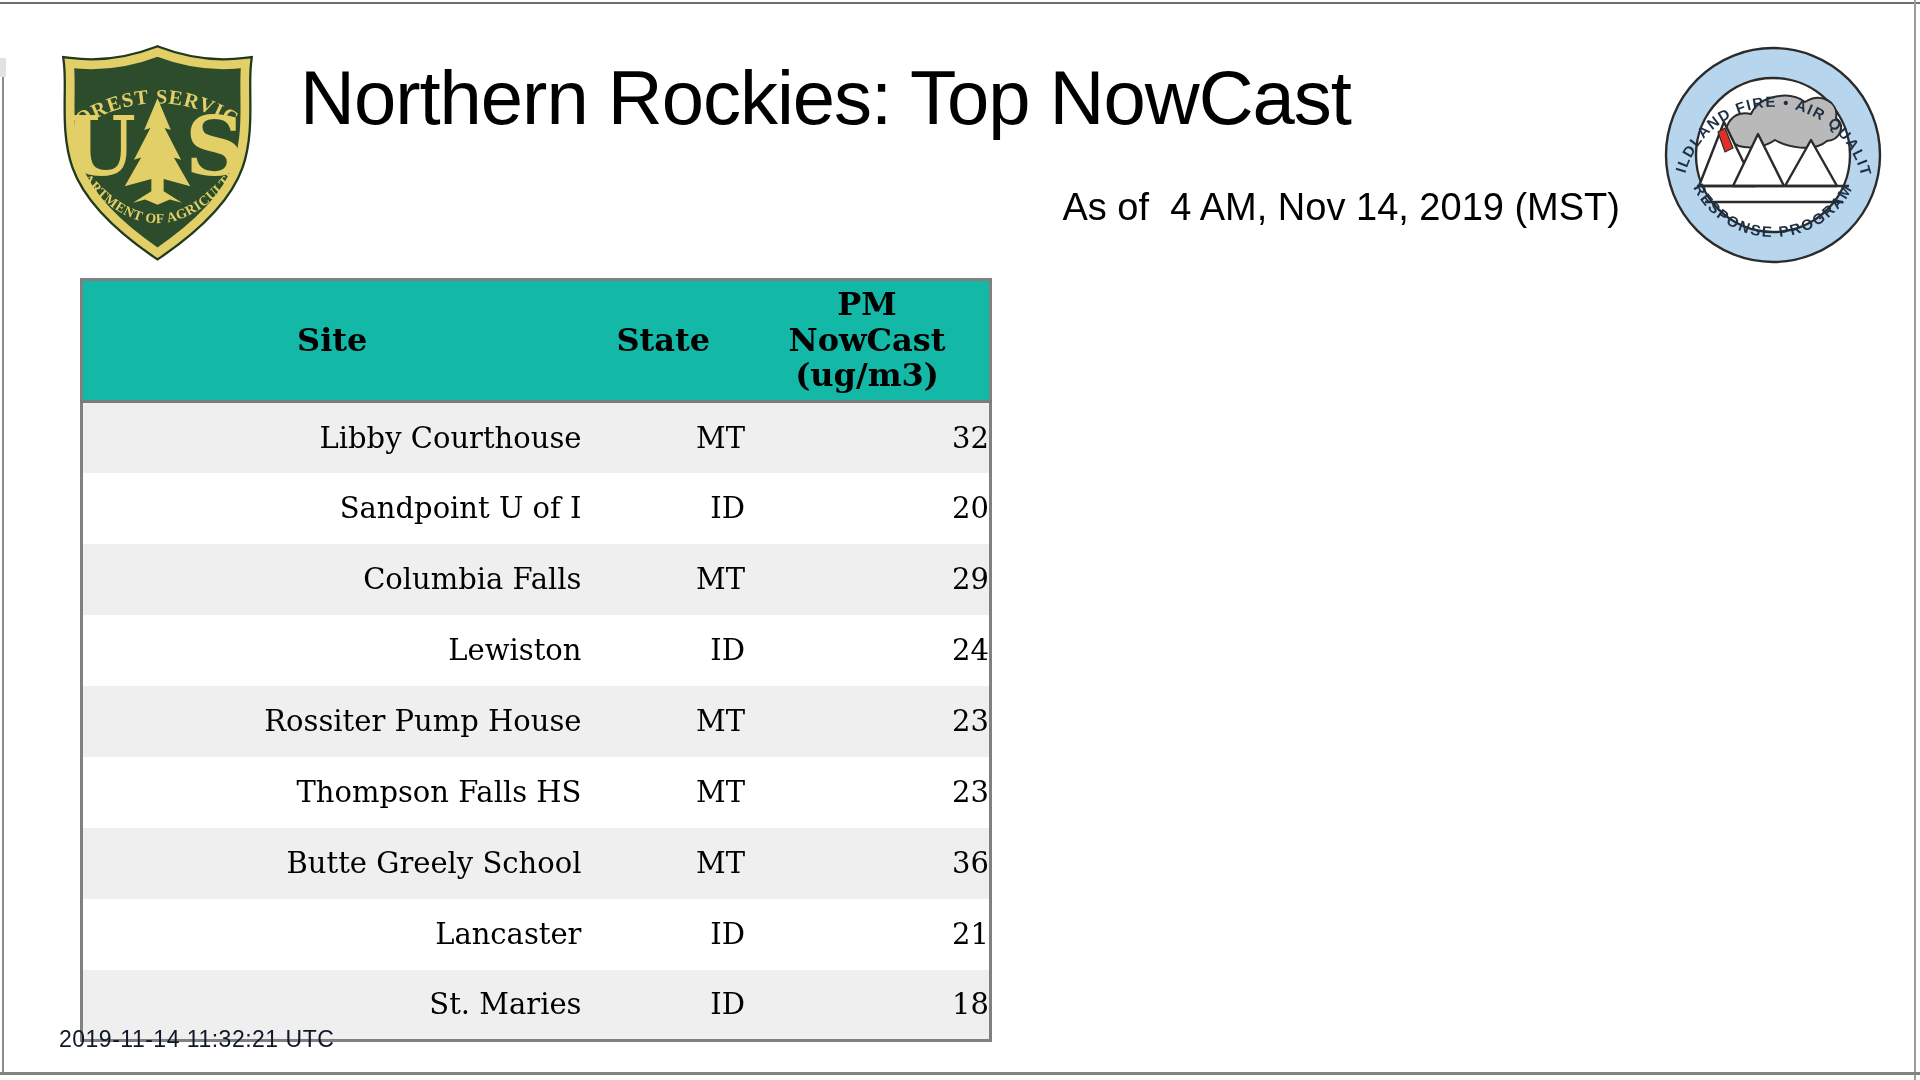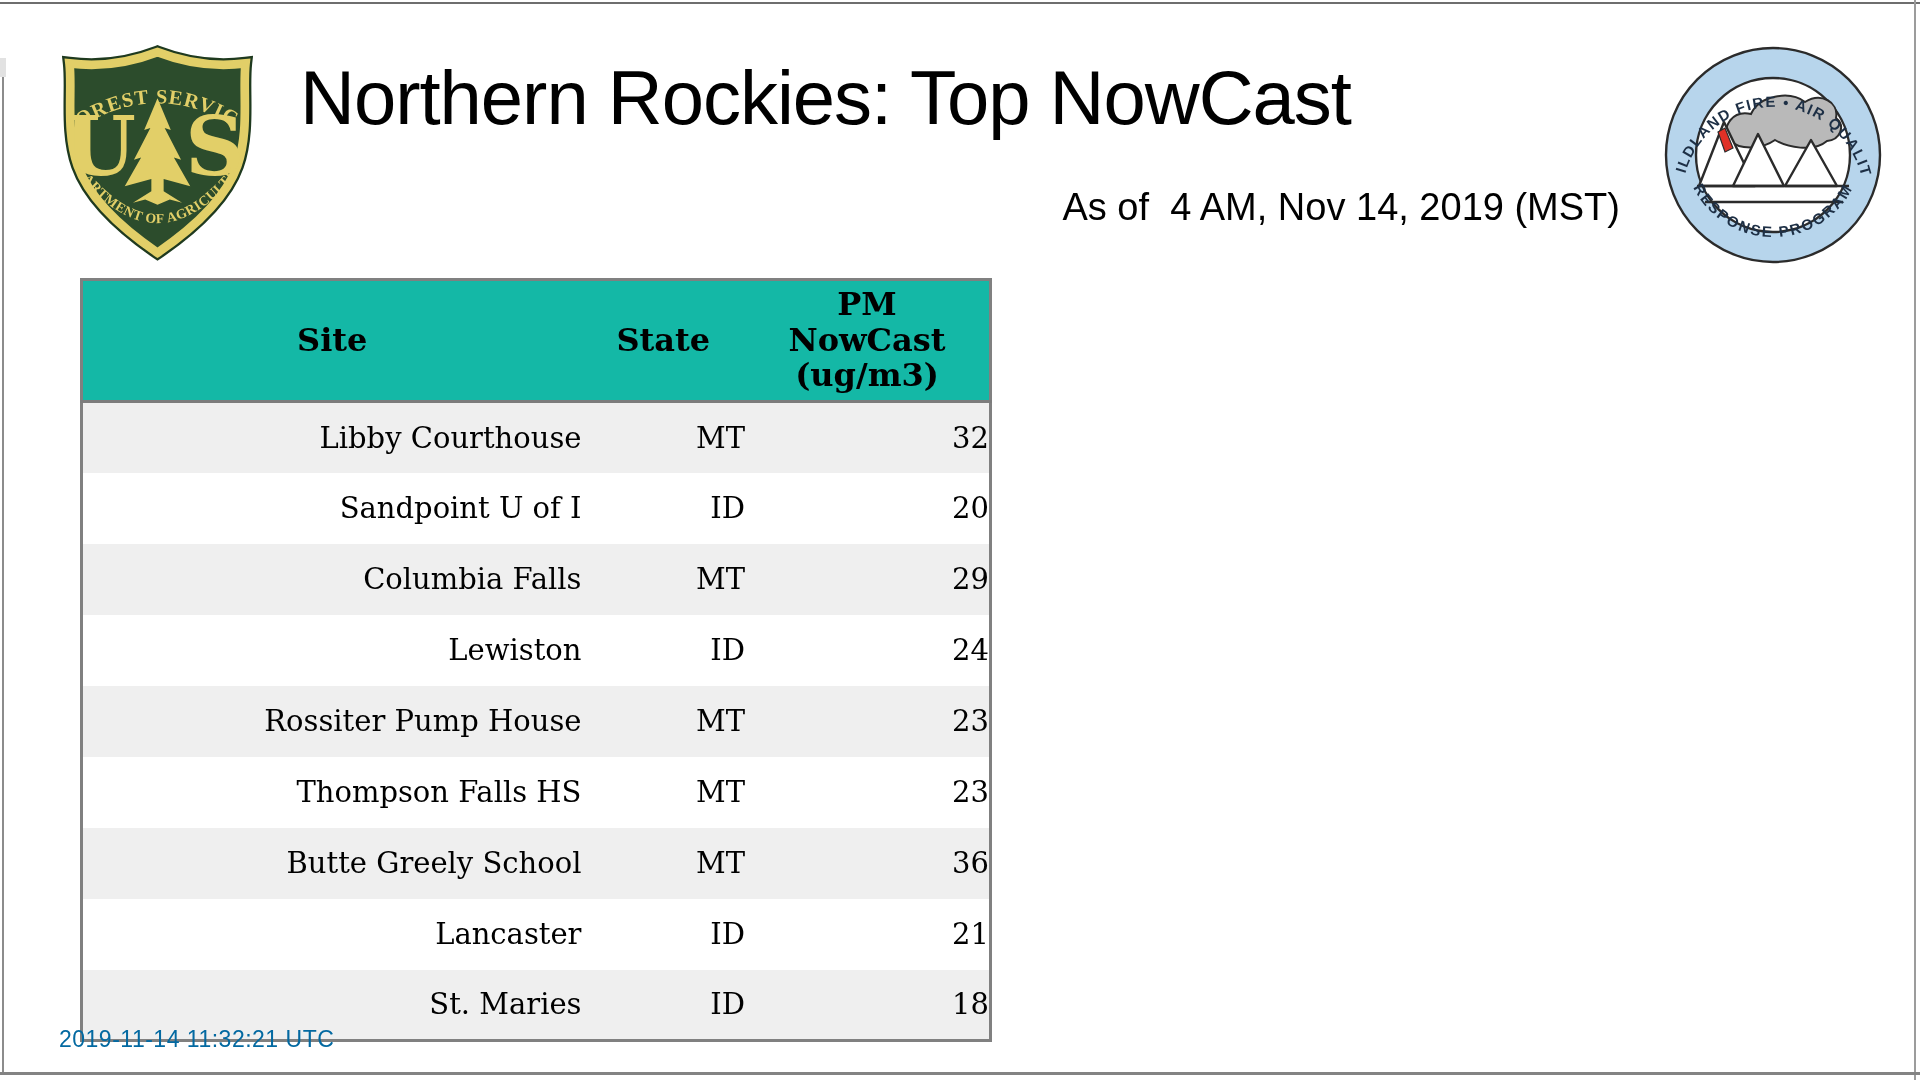--- a/index.html
+++ b/index.html
@@ -41,21 +41,21 @@
   }
   table.nowcast tbody td {
     height:71px; text-align:right; vertical-align:middle;
     font-size:29px; font-weight:normal;
   }
   table.nowcast tbody tr:nth-child(odd) { background:#efefef; }
   table.nowcast tbody tr:nth-child(even){ background:#ffffff; }
 
   .timestamp {
     position:absolute; left:59px; top:1026px;
-    font-size:23px; color:#0369a1; letter-spacing:0.5px;
+    font-size:23px; color:#0f172a; letter-spacing:0.5px;
   }
 </style>
 </head>
 <body>
 
 <div class="edge-top"></div>
 <div class="edge-left"></div>
 <div class="edge-right"></div>
 <div class="edge-bottom"></div>
 <div class="edge-notch"></div>

